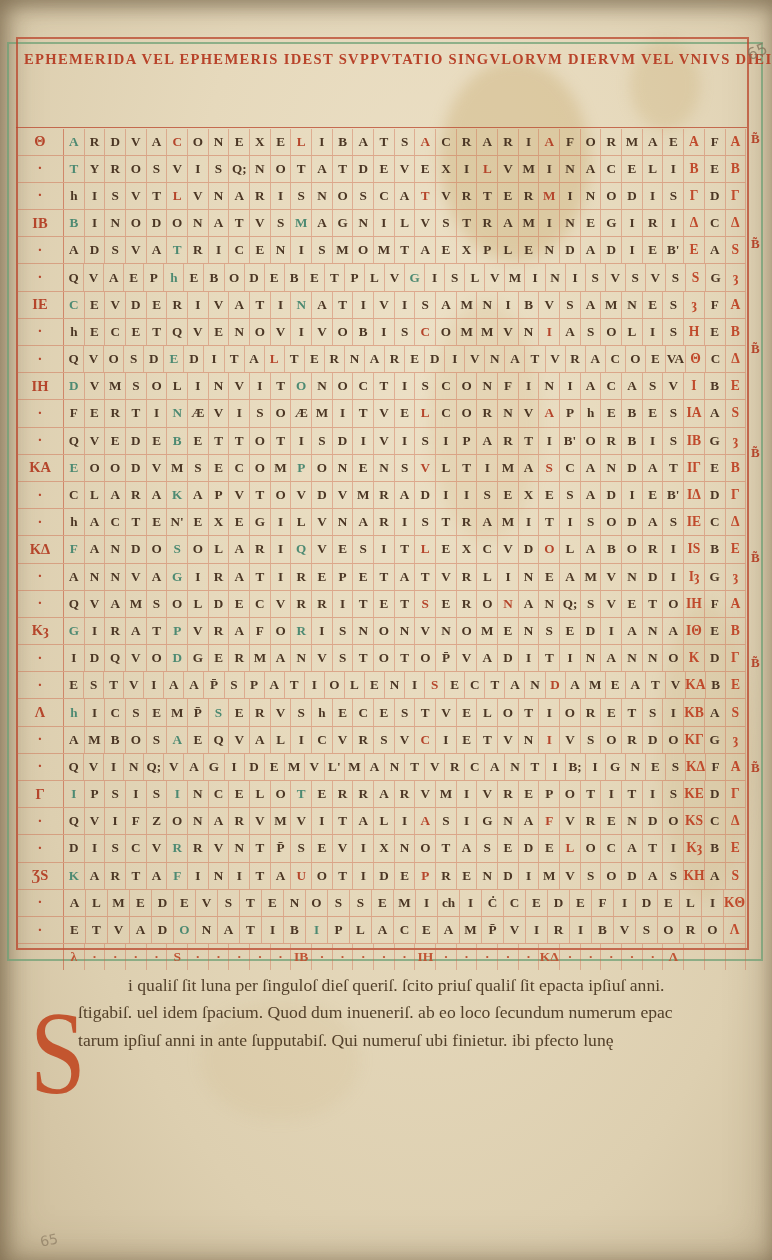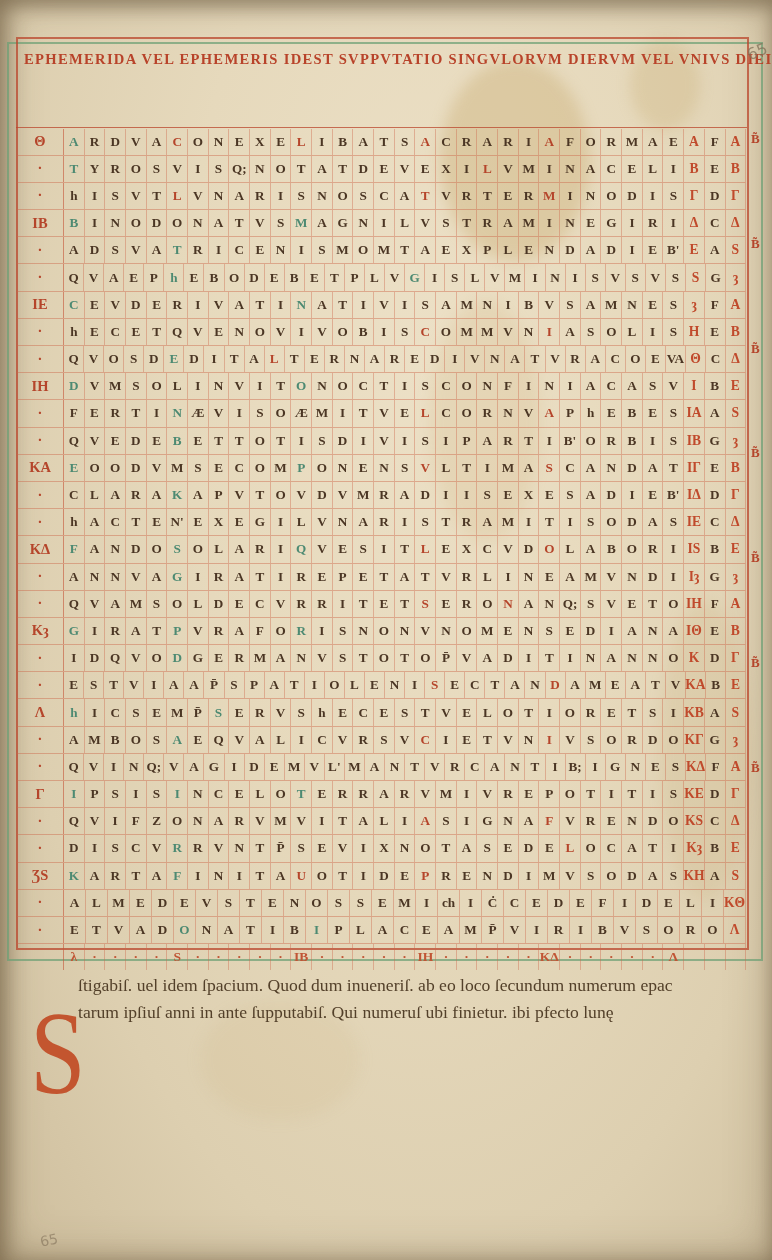--- a/index.html
+++ b/index.html
@@ -1197,19 +1197,20 @@
       <div class="bmark" style="top: 235.8px;">B̃</div>
       <div class="bmark" style="top: 340.6px;">B̃</div>
       <div class="bmark" style="top: 445.4px;">B̃</div>
       <div class="bmark" style="top: 550.2px;">B̃</div>
       <div class="bmark" style="top: 655px;">B̃</div>
       <div class="bmark" style="top: 759.8px;">B̃</div>
     </div>
 
   <div class="para">
     <div class="initS">S</div>
+    <div class="ln i0">i qualiſ ſit luna per ſinguloſ dieſ queriſ. ſcito priuſ qualiſ ſit epacta ipſiuſ anni.</div>
     <div class="ln">ſtigabiſ. uel idem ſpacium. Quod dum inueneriſ. ab eo loco ſecundum numerum epac</div>
     <div class="ln">tarum ipſiuſ anni in ante ſupputabiſ. Qui numeruſ ubi finietur. ibi pfecto lunę</div>
   </div>
 
   <div class="pencil top">65</div>
   <div class="pencil bottom">65</div>
 </div>
 
 </body></html>

